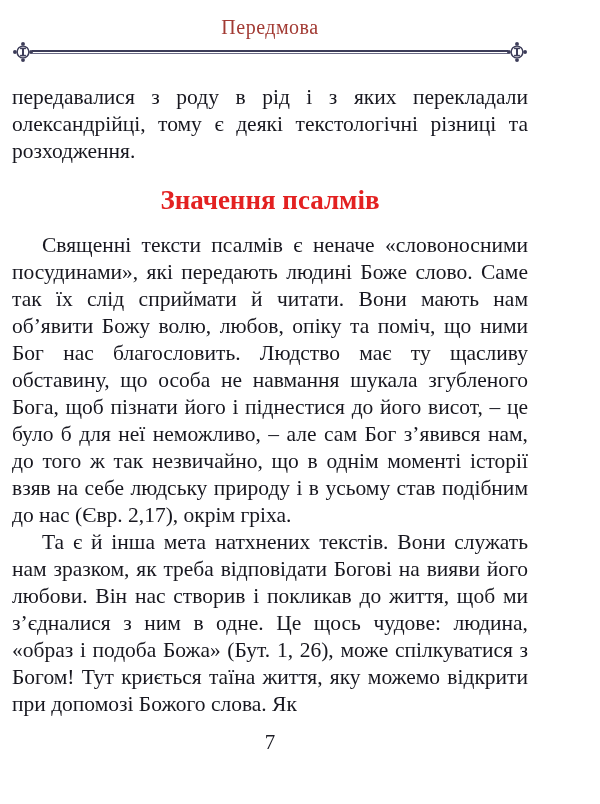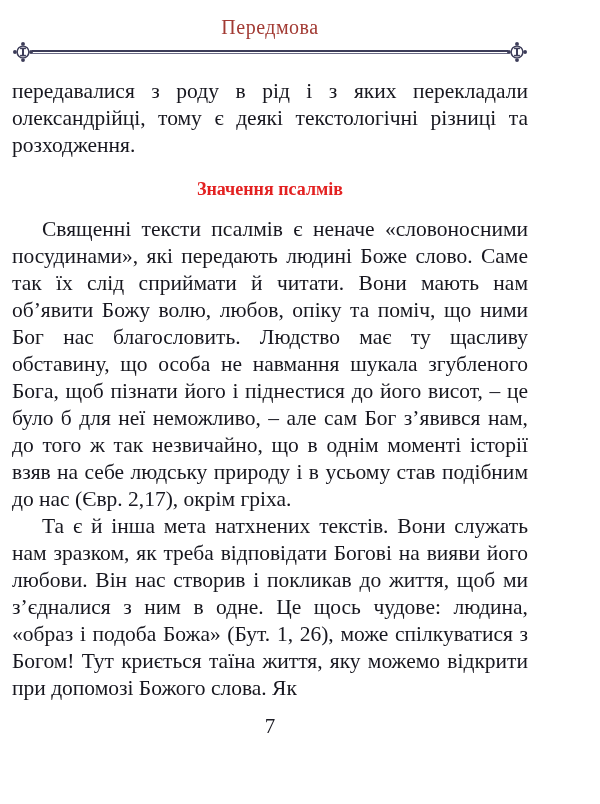--- a/index.html
+++ b/index.html
@@ -35,32 +35,32 @@
     height: 22px;
     flex: 0 0 auto;
   }
   .rule-line {
     flex: 1 1 auto;
     height: 1px;
     border-top: 2px solid #3c3c58;
     border-bottom: 1px solid #6a6a85;
     margin: 0 -2px;
   }
-  .body-text { margin-top: 16px; }
+  .body-text { margin-top: 22px; }
   p.para {
     margin: 0;
     font-size: 21.5px;
     line-height: 27px;
     text-align: justify;
     color: #17171f;
   }
   p.para.indent { text-indent: 30px; }
   .section-heading {
     text-align: center;
-    font-size: 18px;
+    font-size: 27px;
     font-weight: bold;
     color: #e32121;
     margin: 20px 0 16px 0;
   }
   .page-number {
     text-align: center;
     font-size: 21px;
     margin-top: 12px;
     color: #1c1c24;
   }

